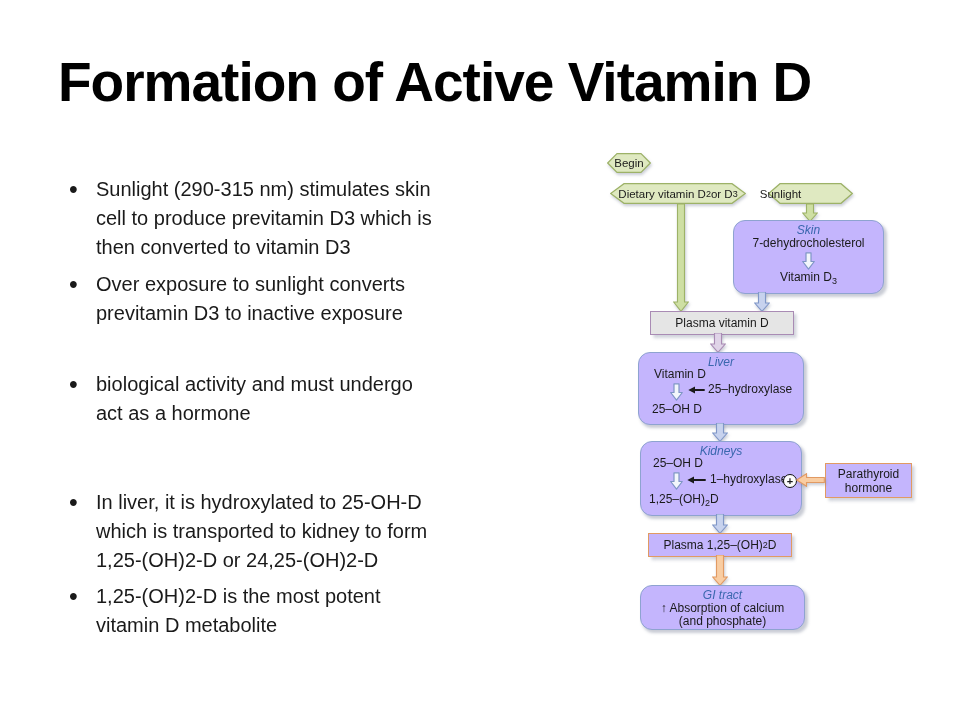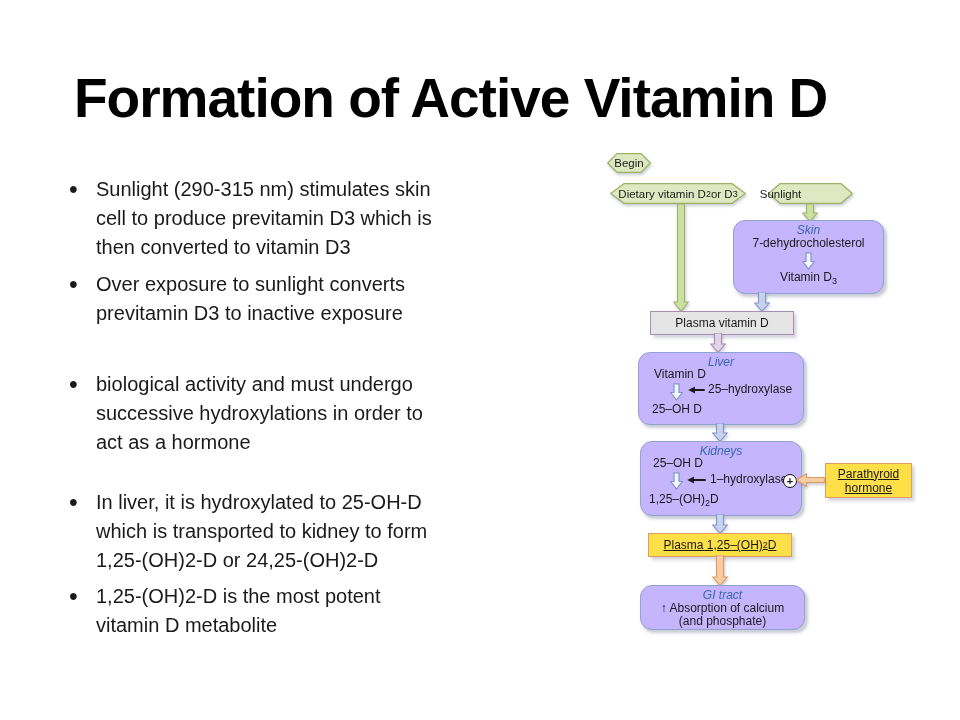--- a/index.html
+++ b/index.html
@@ -1,36 +1,36 @@
 <!DOCTYPE html>
 <html><head>
 <meta charset="utf-8">
 <style>
   html,body{margin:0;padding:0;background:#888;}
   .slide{position:relative;width:960px;height:720px;background:#ffffff;overflow:hidden;
          font-family:"Liberation Sans",sans-serif;color:#1a1a1a;margin:0 auto;}
-  .title{position:absolute;left:58px;top:50px;margin:16px;font-size:55px;font-weight:bold;
+  .title{position:absolute;left:58px;top:50px;margin:0;font-size:55px;font-weight:bold;
          letter-spacing:-1px;color:#000;white-space:nowrap;}
   
   .bullet{position:absolute;left:62px;width:520px;}
   .bullet .marker{position:absolute;left:7px;top:0;font-size:25px;line-height:29px;}
   .bullet .lines{margin-left:34px;}
   .bullet .lines div{font-size:20px;line-height:29px;white-space:nowrap;}
   
   .abs{position:absolute;}
   .dtext{position:absolute;font-size:12px;line-height:13px;white-space:nowrap;}
   .ctext{position:absolute;left:0;right:0;text-align:center;font-size:12px;line-height:13px;white-space:nowrap;}
   .organ{font-style:italic;color:#3a67ae;}
   sub{font-size:9px;line-height:0;}
   .obox{position:absolute;background:#c4b5fd;border:1.4px solid #8ea3d0;border-radius:12px;
         box-shadow:2.5px 3px 3px rgba(100,110,135,.35);}
   .rbox{position:absolute;display:flex;align-items:center;justify-content:center;
         font-size:12px;white-space:nowrap;box-shadow:2.5px 3px 3px rgba(100,110,135,.3);}
   .plasma{background:#e5e5e5;border:1.3px solid #a98bb4;}
-  .peach{background:#fde047;border:1.3px solid #e19a63;text-decoration:underline;}
+  .peach{background:#c4b5fd;border:1.3px solid #e19a63;}
   .hexlbl{position:absolute;display:flex;align-items:center;justify-content:center;
           font-size:11.5px;white-space:nowrap;}
   .plus{position:absolute;width:12px;height:12px;border:1.5px solid #111;border-radius:50%;
         background:#fdfdfd;display:flex;align-items:center;justify-content:center;
         font-size:11px;font-weight:bold;line-height:10px;}
   svg.shadowed{filter:drop-shadow(1.5px 2px 1.5px rgba(100,110,135,.35));}
 </style>
 </head>
 <body>
 
@@ -51,21 +51,20 @@
       <span class="marker">•</span>
       <div class="lines">
         <div>Over exposure to sunlight converts</div>
         <div>previtamin D3 to inactive exposure</div>
       </div>
     </div>
     <div class="bullet" style="top:370px">
       <span class="marker">•</span>
       <div class="lines">
         <div>biological activity and must undergo</div>
-        <div>successive hydroxylations in order to</div>
         <div>act as a hormone</div>
       </div>
     </div>
     <div class="bullet" style="top:488px">
       <span class="marker">•</span>
       <div class="lines">
         <div>In liver, it is hydroxylated to 25-OH-D</div>
         <div>which is transported to kidney to form</div>
         <div>1,25-(OH)2-D or 24,25-(OH)2-D</div>
       </div>

